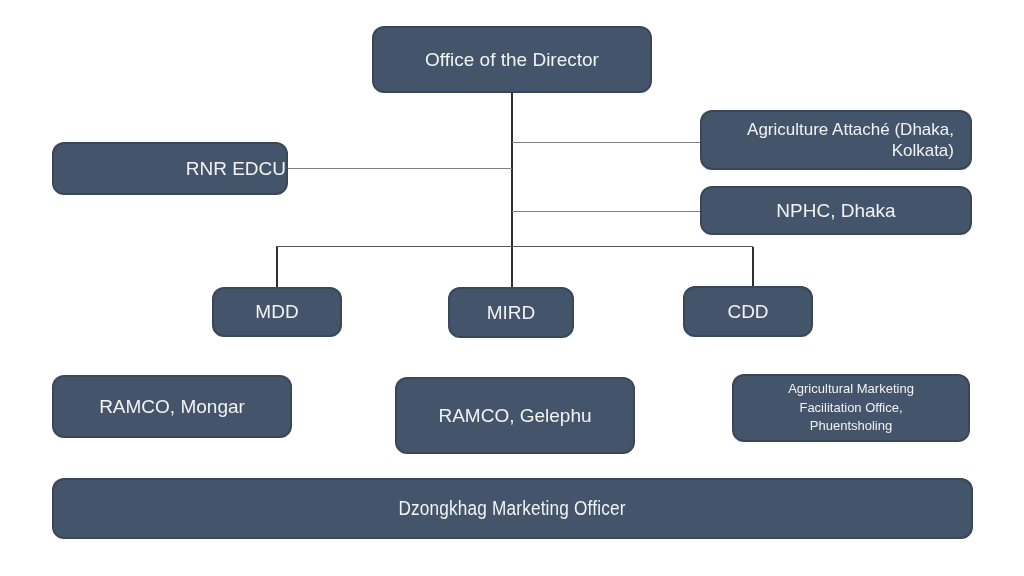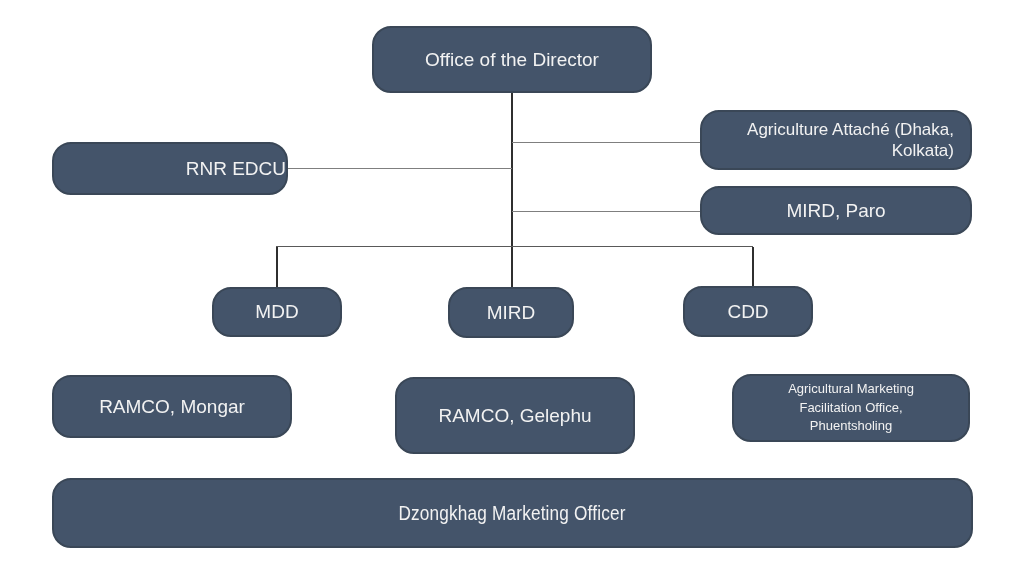--- a/index.html
+++ b/index.html
@@ -11,21 +11,21 @@
   }
   .canvas {
     position: relative;
     width: 1024px; height: 576px;
     background: #FFFFFF;
   }
   .node {
     position: absolute;
     background: #44546A;
     border: 2px solid #3A4757;
-    border-radius: 19px;
+    border-radius: 12px;
     color: #F2F2F2;
     display: flex;
     align-items: center;
     justify-content: center;
     text-align: center;
     line-height: 1.25;
   }
   .node .lbl { display: inline-block; }
 
   
@@ -34,21 +34,21 @@
   .n-attache .lbl { max-width: 236px; }
   .n-rnr      { left: 52px;  top: 142px; width: 236px; height: 53px; font-size: 19px; justify-content: flex-end; }
   .n-nphc     { left: 700px; top: 186px; width: 272px; height: 49px; font-size: 19px; }
   .n-mdd      { left: 212px; top: 287px; width: 130px; height: 50px; font-size: 19px; }
   .n-mird     { left: 448px; top: 287px; width: 126px; height: 51px; font-size: 19px; }
   .n-cdd      { left: 683px; top: 286px; width: 130px; height: 51px; font-size: 19px; align-items: center; }
   .n-mongar   { left: 52px;  top: 375px; width: 240px; height: 63px; font-size: 19px; }
   .n-gelephu  { left: 395px; top: 377px; width: 240px; height: 77px; font-size: 19px; }
   .n-amfo     { left: 732px; top: 374px; width: 238px; height: 68px; font-size: 13px; line-height: 1.45; }
   .n-amfo .lbl { max-width: 165px; }
-  .n-dzongkhag{ left: 52px;  top: 478px; width: 921px; height: 70px; font-size: 20px; }
+  .n-dzongkhag{ left: 52px;  top: 478px; width: 921px; height: 61px; font-size: 20px; }
   .n-dzongkhag .lbl { transform: scaleX(0.86); letter-spacing: 0.2px; }
 
   
   .line { position: absolute; }
   .v-dark { width: 2px; background: #2F2F2F; }
   .h-gray { height: 1px; background: #7F7F7F; }
   .h-row  { height: 1px; background: #595959; }
 
   .l-trunk      { left: 511px; top: 93px;  height: 154px; }
   .l-trunk2     { left: 511px; top: 247px; height: 40px; }
@@ -79,21 +79,21 @@
 
   <div class="node n-attache">
     <span class="lbl">Agriculture Attaché (Dhaka, Kolkata)</span>
   </div>
 
   <div class="node n-rnr">
     <span class="lbl">RNR EDCU</span>
   </div>
 
   <div class="node n-nphc">
-    <span class="lbl">MIRD, Paro</span>
+    <span class="lbl">NPHC, Dhaka</span>
   </div>
 
   <div class="node n-mdd">
     <span class="lbl">MDD</span>
   </div>
 
   <div class="node n-mird">
     <span class="lbl">MIRD</span>
   </div>
 

